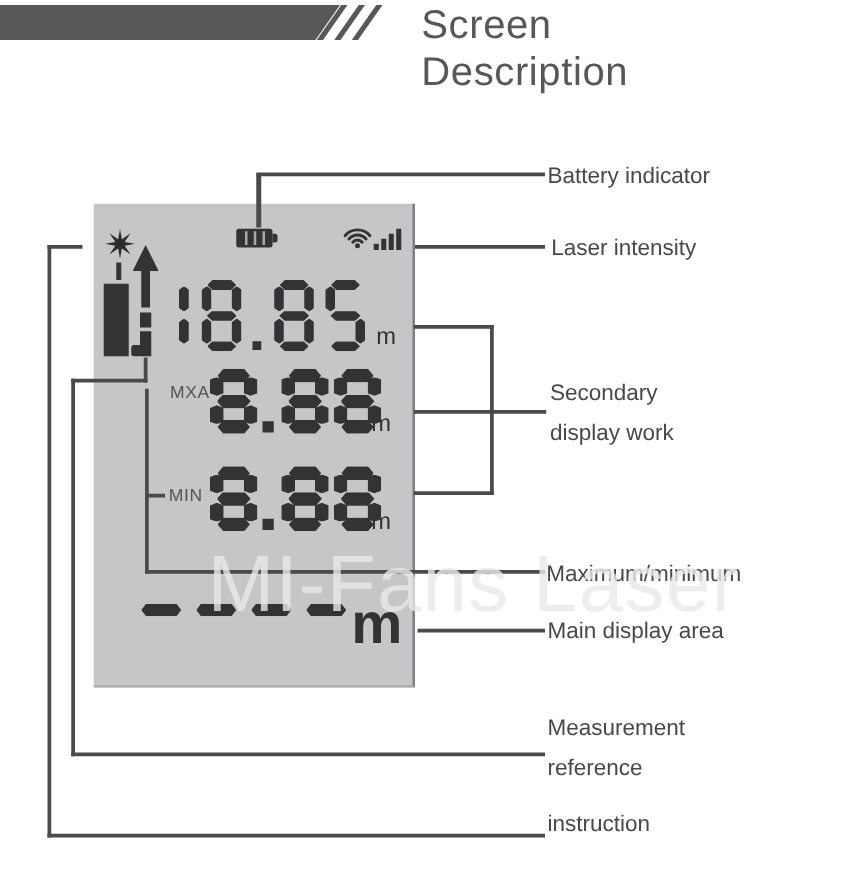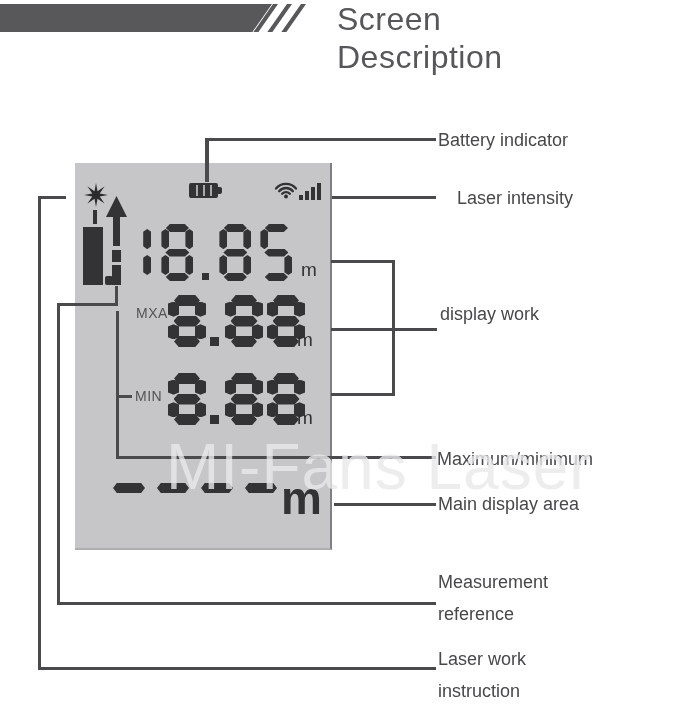--- a/index.html
+++ b/index.html
@@ -231,35 +231,35 @@
   <div class="line" style="left:57px;top:303px;width:3px;height:302px"></div>
   <div class="line" style="left:57px;top:602px;width:379px;height:3px"></div>
 
   <div class="line" style="left:38px;top:196px;width:28px;height:3px"></div>
   <div class="line" style="left:38px;top:196px;width:3px;height:474px"></div>
   <div class="line" style="left:38px;top:667px;width:398px;height:3px"></div>
 
   <div class="label" style="left:438px;top:124px">
     <span>Battery indicator</span>
   </div>
-  <div class="label" style="left:457px;top:182px">
+  <div class="label" style="left:441px;top:182px">
     <span>Laser intensity</span>
   </div>
   <div class="label" style="left:440px;top:298px">
+    <span style="display:block">Secondary</span>
     <span style="display:block">display work</span>
   </div>
   <div class="label" style="left:437px;top:443px">
     <span>Maximum/minimum</span>
   </div>
   <div class="label" style="left:438px;top:488px">
     <span>Main display area</span>
   </div>
   <div class="label" style="left:438px;top:566px">
     <span style="display:block">Measurement</span>
     <span style="display:block">reference</span>
   </div>
   <div class="label" style="left:438px;top:643px">
-    <span style="display:block">Laser work</span>
     <span style="display:block">instruction</span>
   </div>
 
   <div class="watermark">MI-Fans Laser</div>
 </div>
 
 </body></html>

